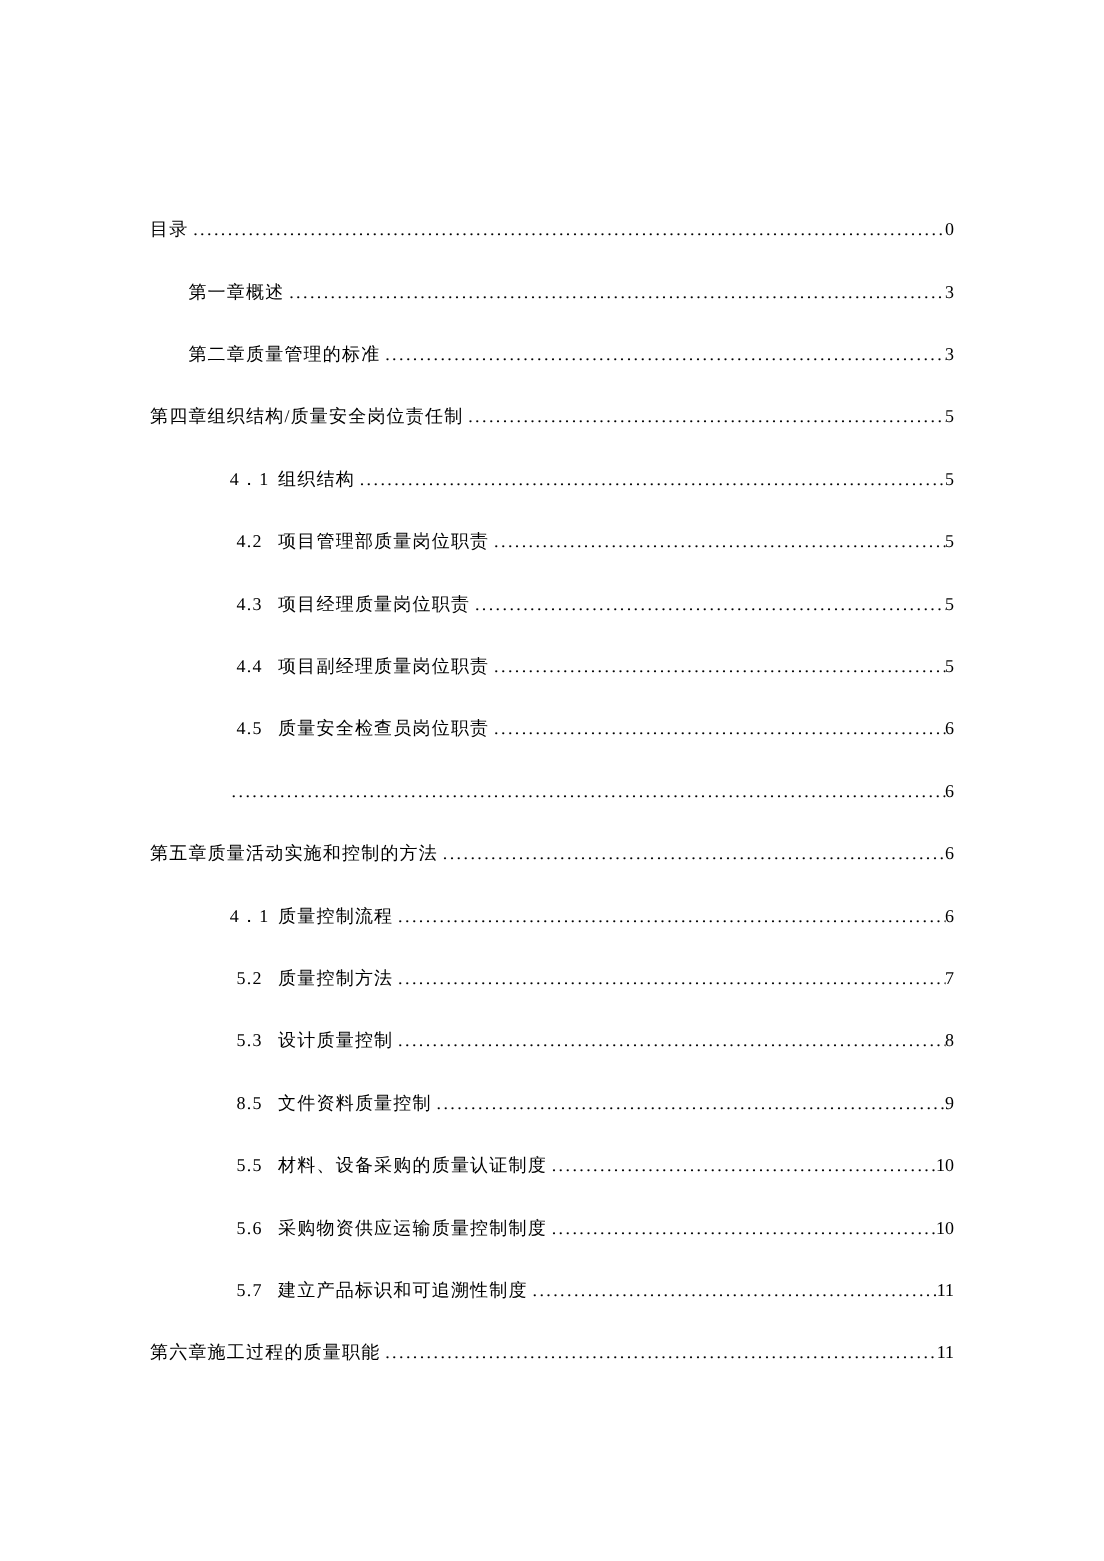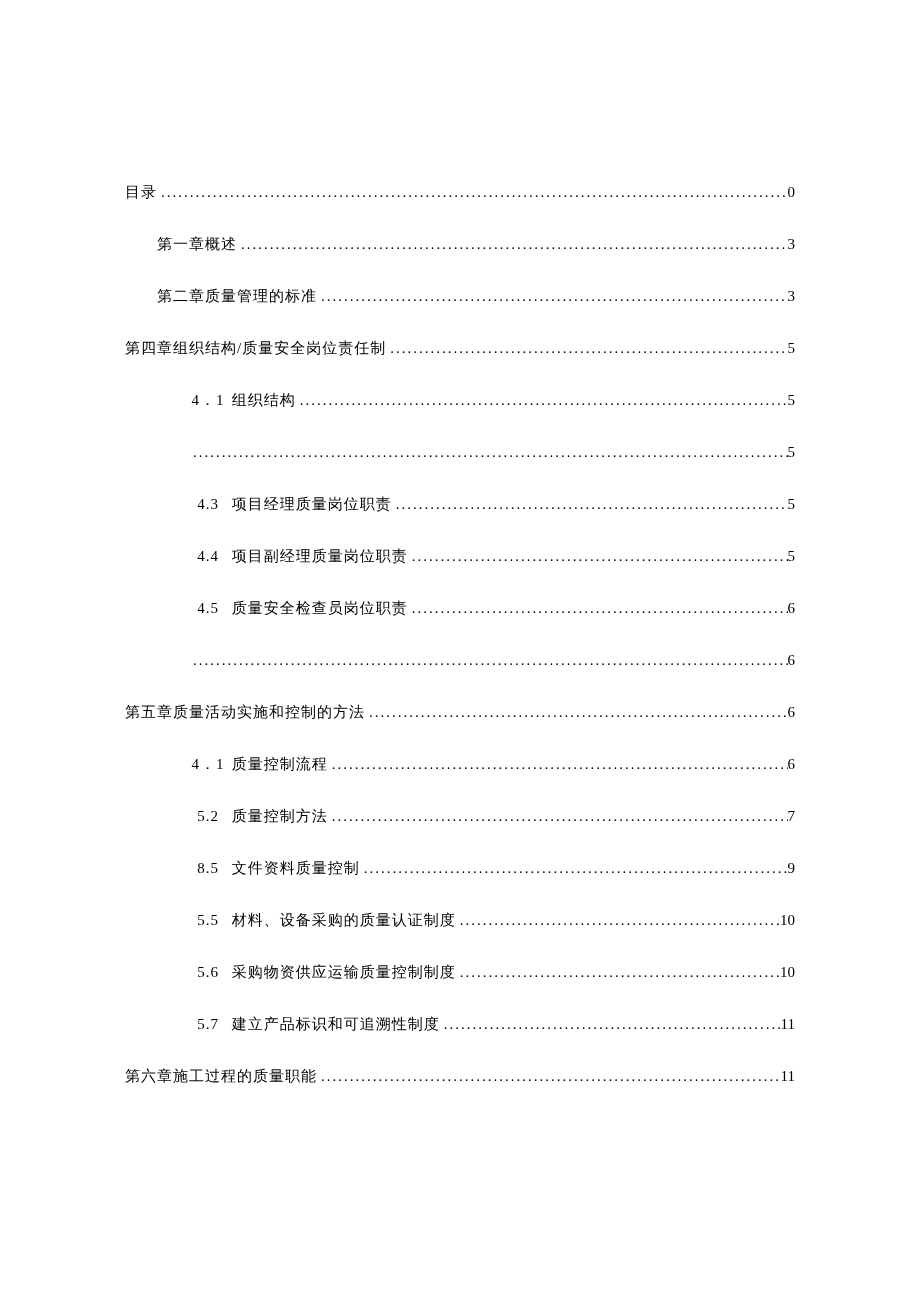--- a/index.html
+++ b/index.html
@@ -72,20 +72,21 @@
       <span class="toc-label">第四章组织结构/质量安全岗位责任制</span>
       <span class="toc-dots"></span>
       <span class="toc-page">5</span>
     </div>
     <div class="toc-entry indent-2">
       <span class="toc-label"><span class="sub-num">4．1</span> <span>组织结构</span> </span>
       <span class="toc-dots"></span>
       <span class="toc-page">5</span>
     </div>
     <div class="toc-entry indent-2">
+      <span class="toc-label"><span class="sub-num">4.2</span> <span>项目管理部质量岗位职责</span> </span>
       <span class="toc-dots"></span>
       <span class="toc-page">5</span>
     </div>
     <div class="toc-entry indent-2">
       <span class="toc-label"><span class="sub-num">4.3</span> <span>项目经理质量岗位职责</span> </span>
       <span class="toc-dots"></span>
       <span class="toc-page">5</span>
     </div>
     <div class="toc-entry indent-2">
       <span class="toc-label"><span class="sub-num">4.4</span> <span>项目副经理质量岗位职责</span> </span>
@@ -110,20 +111,25 @@
       <span class="toc-label"><span class="sub-num">4．1</span> <span>质量控制流程</span> </span>
       <span class="toc-dots"></span>
       <span class="toc-page">6</span>
     </div>
     <div class="toc-entry indent-2">
       <span class="toc-label"><span class="sub-num">5.2</span> <span>质量控制方法</span> </span>
       <span class="toc-dots"></span>
       <span class="toc-page">7</span>
     </div>
     <div class="toc-entry indent-2">
+      <span class="toc-label"><span class="sub-num">5.3</span> <span>设计质量控制</span> </span>
+      <span class="toc-dots"></span>
+      <span class="toc-page">8</span>
+    </div>
+    <div class="toc-entry indent-2">
       <span class="toc-label"><span class="sub-num">8.5</span> <span>文件资料质量控制</span> </span>
       <span class="toc-dots"></span>
       <span class="toc-page">9</span>
     </div>
     <div class="toc-entry indent-2">
       <span class="toc-label"><span class="sub-num">5.5</span> <span>材料、设备采购的质量认证制度</span> </span>
       <span class="toc-dots"></span>
       <span class="toc-page">10</span>
     </div>
     <div class="toc-entry indent-2">

